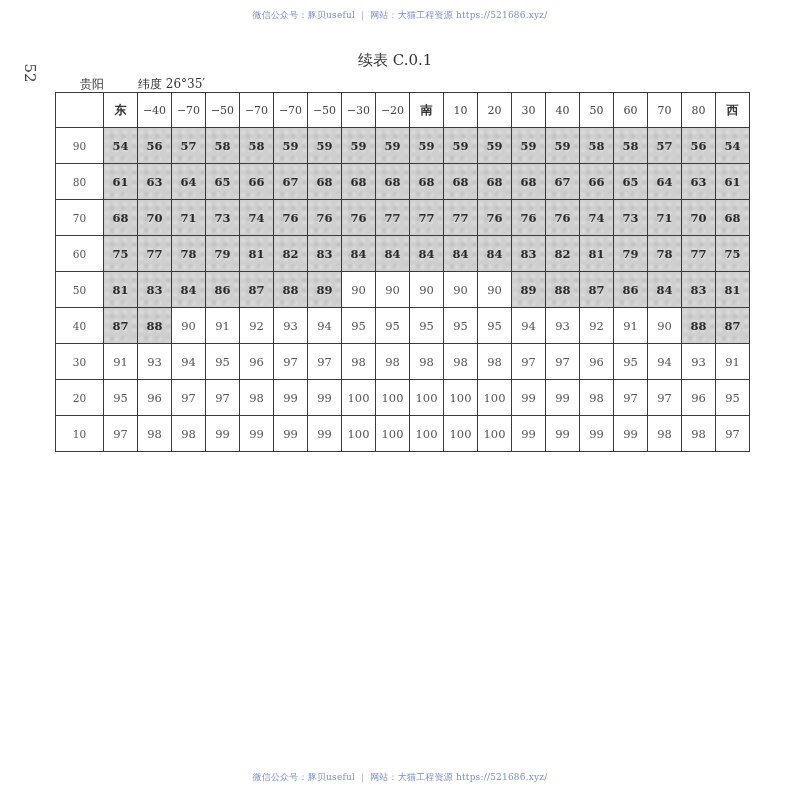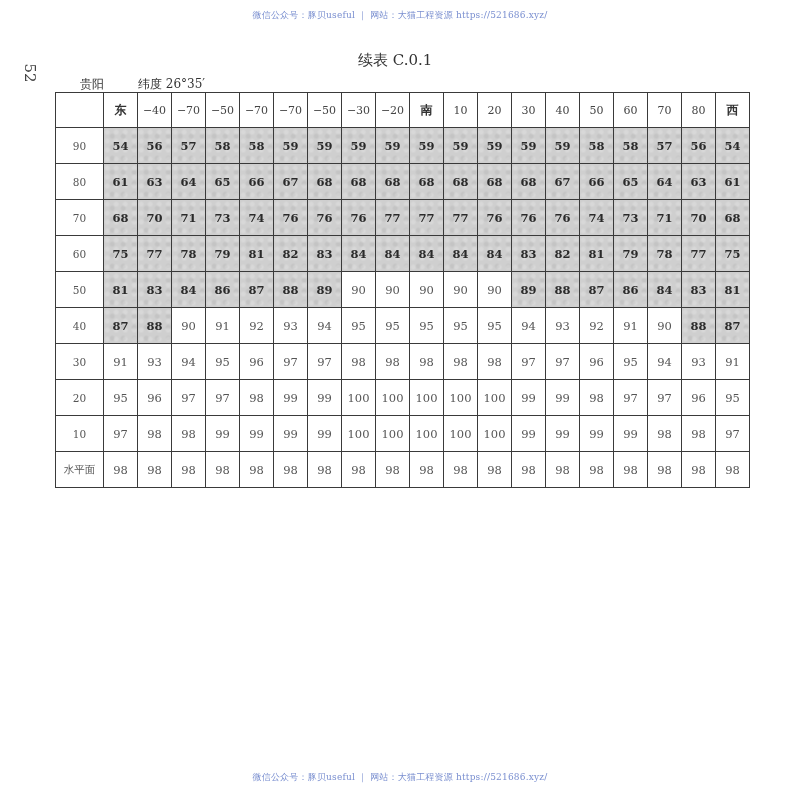--- a/index.html
+++ b/index.html
@@ -246,38 +246,16 @@
         <td class="light">100</td>
         <td class="light">100</td>
         <td class="light">99</td>
         <td class="light">99</td>
         <td class="light">99</td>
         <td class="light">99</td>
         <td class="light">98</td>
         <td class="light">98</td>
         <td class="light">97</td>
       </tr>
-      <tr>
-        <td class="rowlabel">水平面</td>
-        <td class="light">98</td>
-        <td class="light">98</td>
-        <td class="light">98</td>
-        <td class="light">98</td>
-        <td class="light">98</td>
-        <td class="light">98</td>
-        <td class="light">98</td>
-        <td class="light">98</td>
-        <td class="light">98</td>
-        <td class="light">98</td>
-        <td class="light">98</td>
-        <td class="light">98</td>
-        <td class="light">98</td>
-        <td class="light">98</td>
-        <td class="light">98</td>
-        <td class="light">98</td>
-        <td class="light">98</td>
-        <td class="light">98</td>
-        <td class="light">98</td>
-      </tr>
     </tbody>
 </table>
 
 <div class="watermark wm-bottom">微信公众号：豚贝useful ｜ 网站：大猫工程资源 https://521686.xyz/</div>
 
 </body></html>

